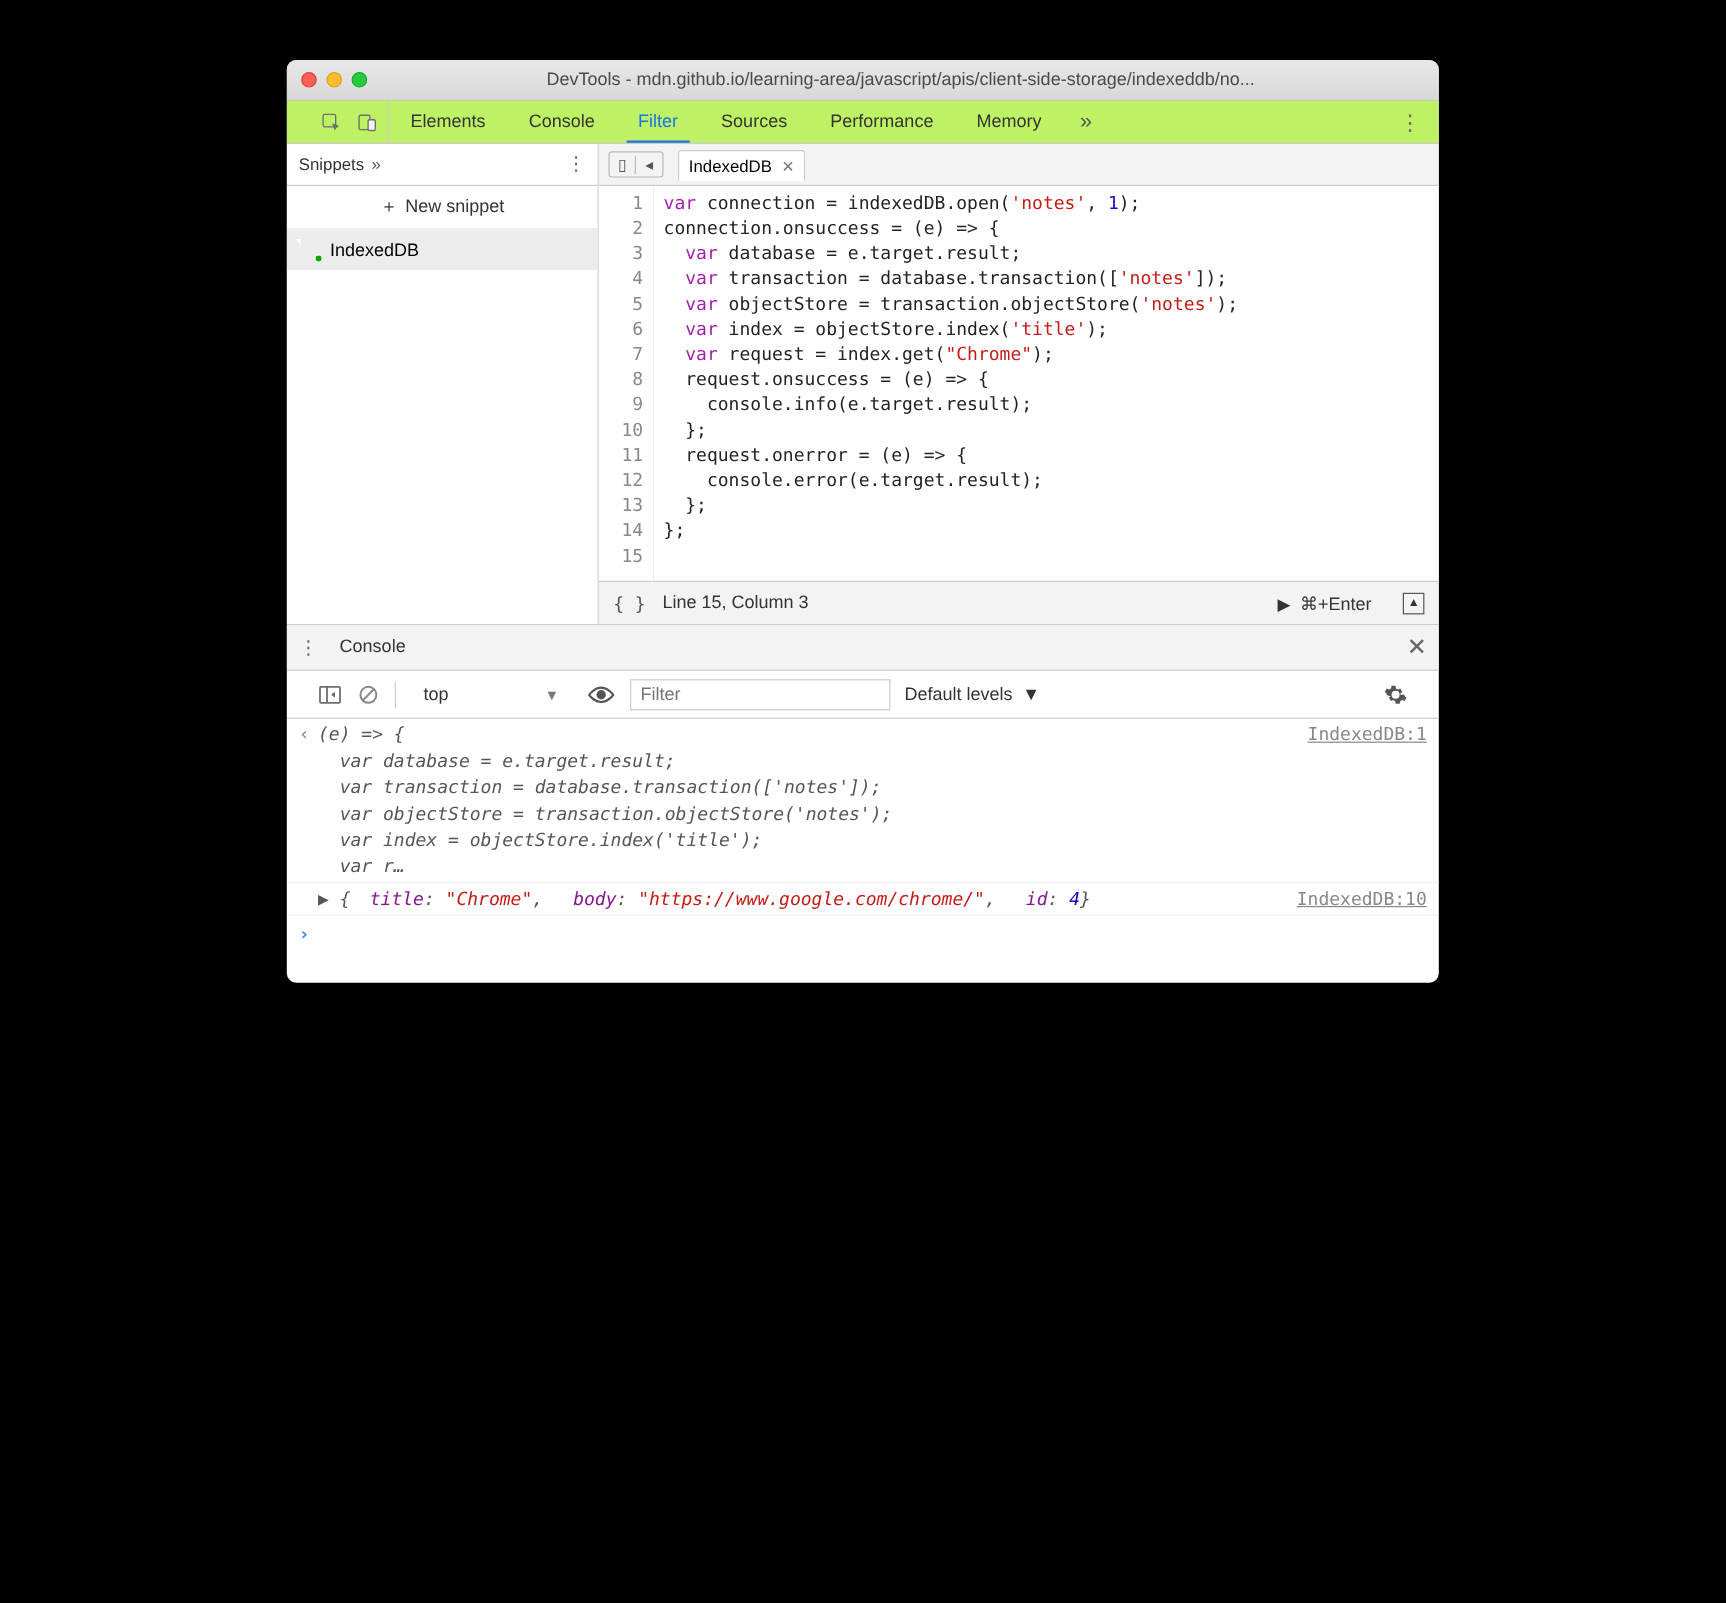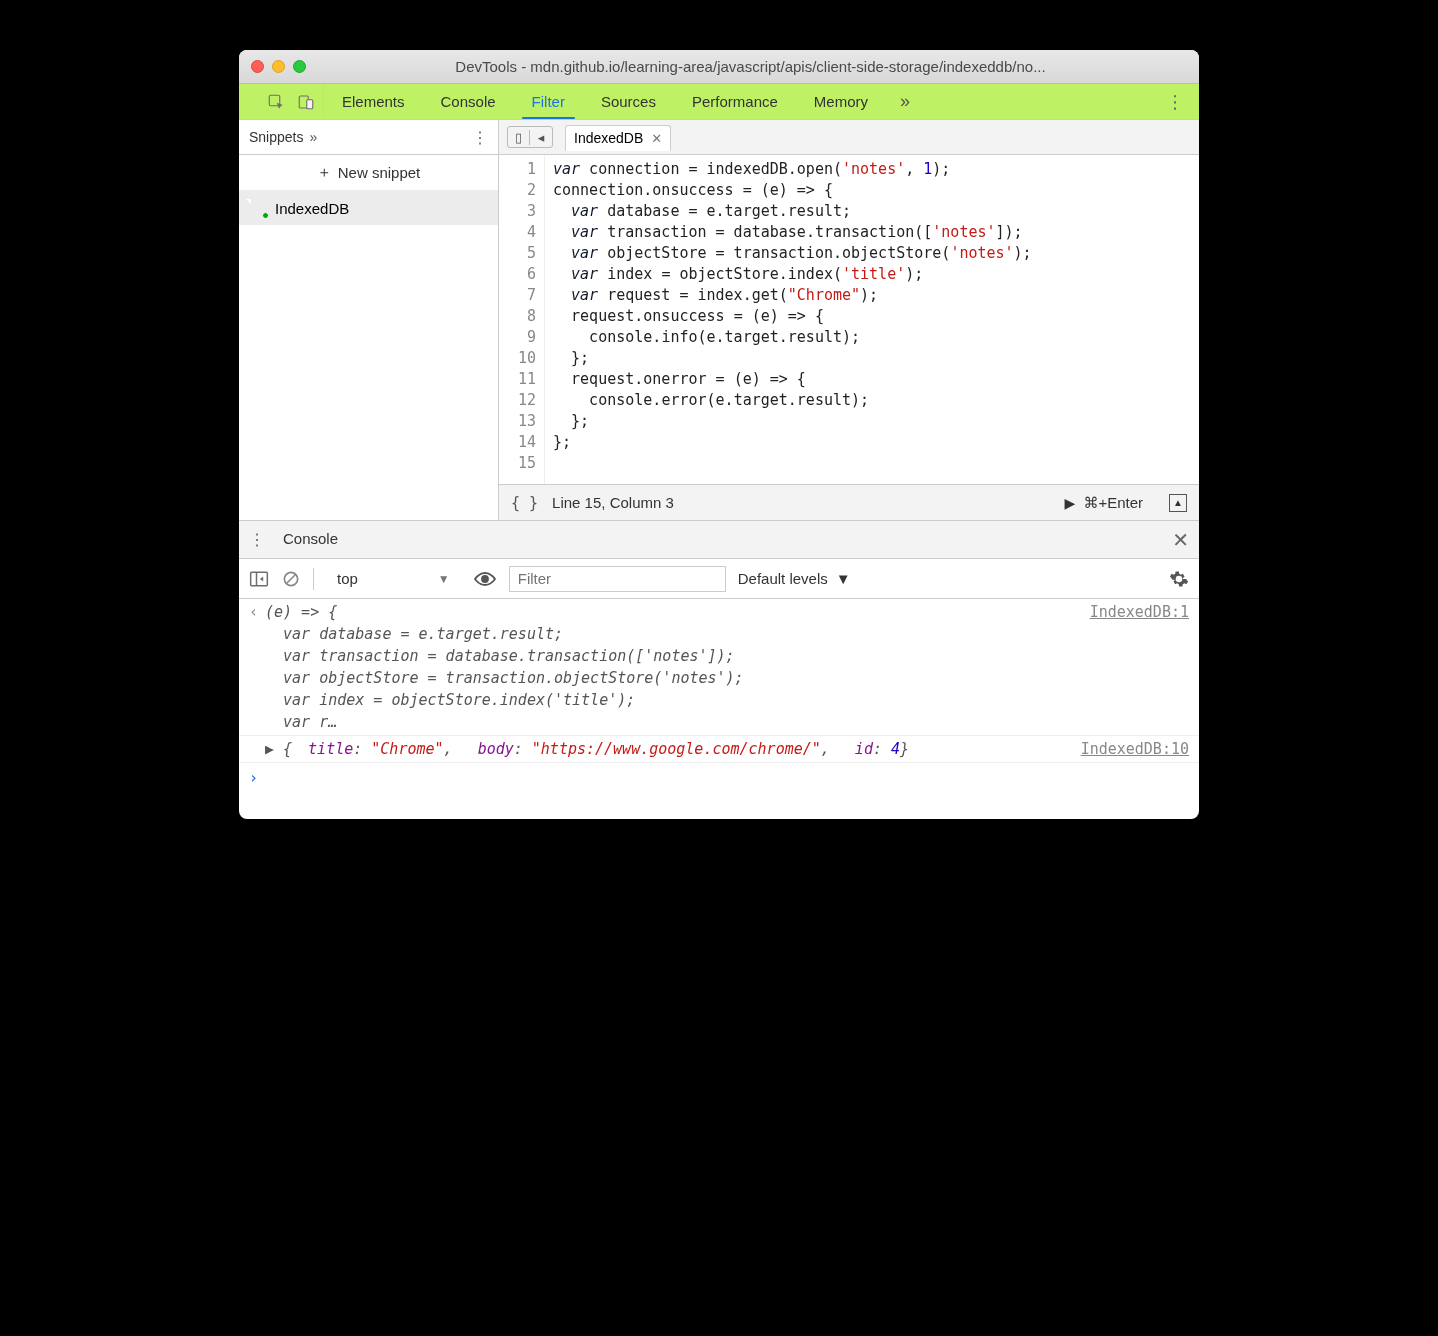--- a/index.html
+++ b/index.html
@@ -73,38 +73,38 @@
 .editor-tabs { height:35px; border-bottom:1px solid #ccc; display:flex; align-items:center; padding:0 8px; background:#f3f3f3;}
 .nav-split { display:flex; align-items:center; border:1px solid #bbb; border-radius:3px; height:22px; margin-right:12px;}
 .nav-split .seg { width:22px; display:flex; align-items:center; justify-content:center; font-size:13px; color:#555;}
 .nav-split .seg:first-child { border-right:1px solid #bbb;}
 .file-tab { background:#fff; border:1px solid #ccc; border-bottom:1px solid #fff; border-radius:3px 3px 0 0; padding:4px 8px; display:flex; align-items:center; gap:8px; font-size:14px; position:relative; top:1px;}
 .file-tab .close { font-size:13px; color:#777; cursor:pointer;}
 
 .code-area { flex:1; display:flex; font-family: Menlo, Consolas, monospace; font-size:15px; line-height:21px; background:#fff; overflow:hidden;}
 .gutter { width:46px; text-align:right; padding:4px 8px 4px 4px; color:#888; background:#fff; border-right:1px solid #eee; user-select:none;}
 .code { flex:1; padding:4px 8px; white-space:pre; color:#222;}
-.kw { color:#0f172a;font-style:italic;}
+.kw { color:#a21caf;}
 .str { color:#c41a16;}
 .num { color:#1c00cf;}
 .op { color:#222;}
 
 .statusbar { height:36px; border-top:1px solid #ccc; background:#f3f3f3; display:flex; align-items:center; padding:0 12px; font-size:15px; color:#333; gap:14px;}
 .statusbar .braces { font-family:Menlo,monospace; color:#555;}
 .statusbar .run { margin-left:auto; display:flex; align-items:center; gap:8px;}
 .statusbar .runicon { font-size:14px;}
 .statusbar .collapse { margin-left:12px; border:1.5px solid #555; width:18px; height:18px; display:flex; align-items:center; justify-content:center; font-size:10px; cursor:pointer;}
 
 .drawer { border-top:1px solid #ccc; display:flex; flex-direction:column;}
 .drawer-head { height:38px; display:flex; align-items:center; padding:0 10px; background:#f3f3f3; border-bottom:1px solid #ccc;}
 .drawer-head .kbtn { color:#666; font-size:16px; margin-right:12px; cursor:pointer;}
 .drawer-head .dt { font-size:15px; color:#333; padding:8px 6px; border-bottom:2px solid transparent;}
 .drawer-head .close { margin-left:auto; font-size:20px; color:#666; cursor:pointer;}
 
-.console-toolbar { height:40px; display:flex; align-items:center; padding:0 10px; gap:12px; border-bottom:1px solid #ccc;}
+.console-toolbar { height:40px; display:flex; align-items:center; padding:0 26px; gap:12px; border-bottom:1px solid #ccc;}
 .ct-icon { color:#6e6e6e; display:flex; align-items:center;}
 .ct-sep { width:1px; height:22px; background:#ccc;}
 .ctx-select { display:flex; align-items:center; gap:80px; padding:3px 10px; font-size:15px; color:#333; border:1px solid transparent; cursor:pointer;}
 .ctx-select .caret{ color:#777; font-size:12px;}
 .filter-input { flex:0 0 200px; height:26px; border:1px solid #ccc; padding:0 8px; font-size:15px; color:#777; background:#fff;}
 .levels { display:flex; align-items:center; gap:8px; font-size:15px; color:#333;}
 .gear { margin-left:auto; color:#555; cursor:pointer;}
 
 .console-body { font-family:Menlo,Consolas,monospace; font-size:15px; line-height:22px; min-height:220px;}
 .msg { display:flex; padding:2px 10px; border-bottom:1px solid #eee; align-items:flex-start;}

